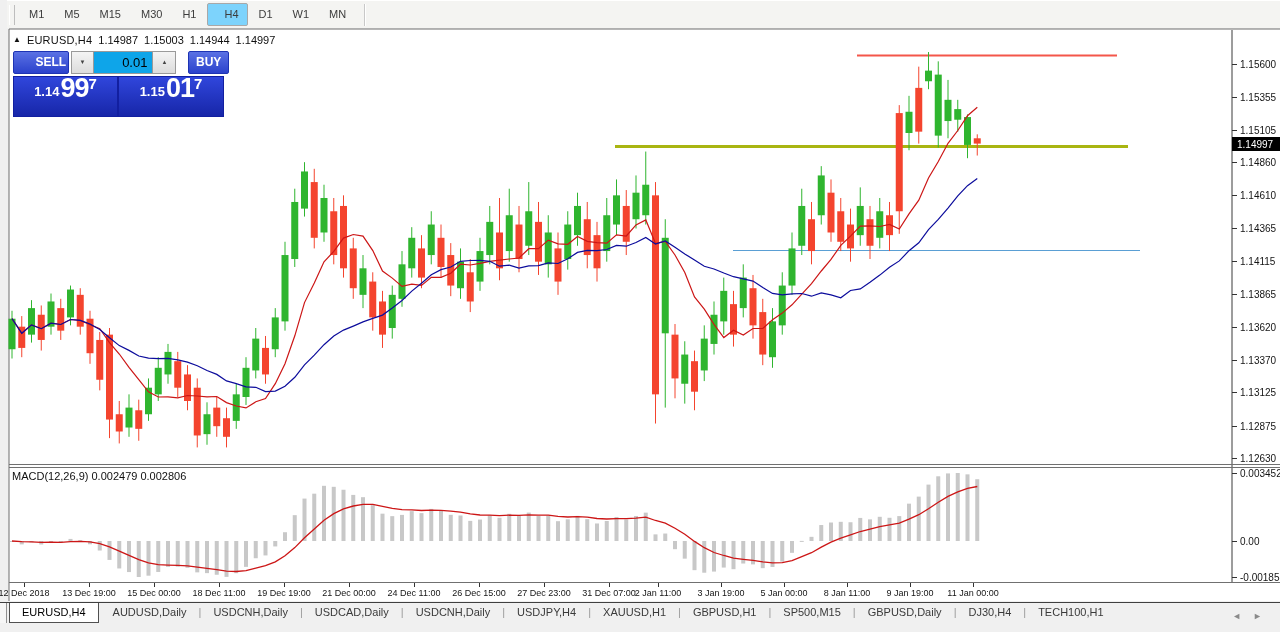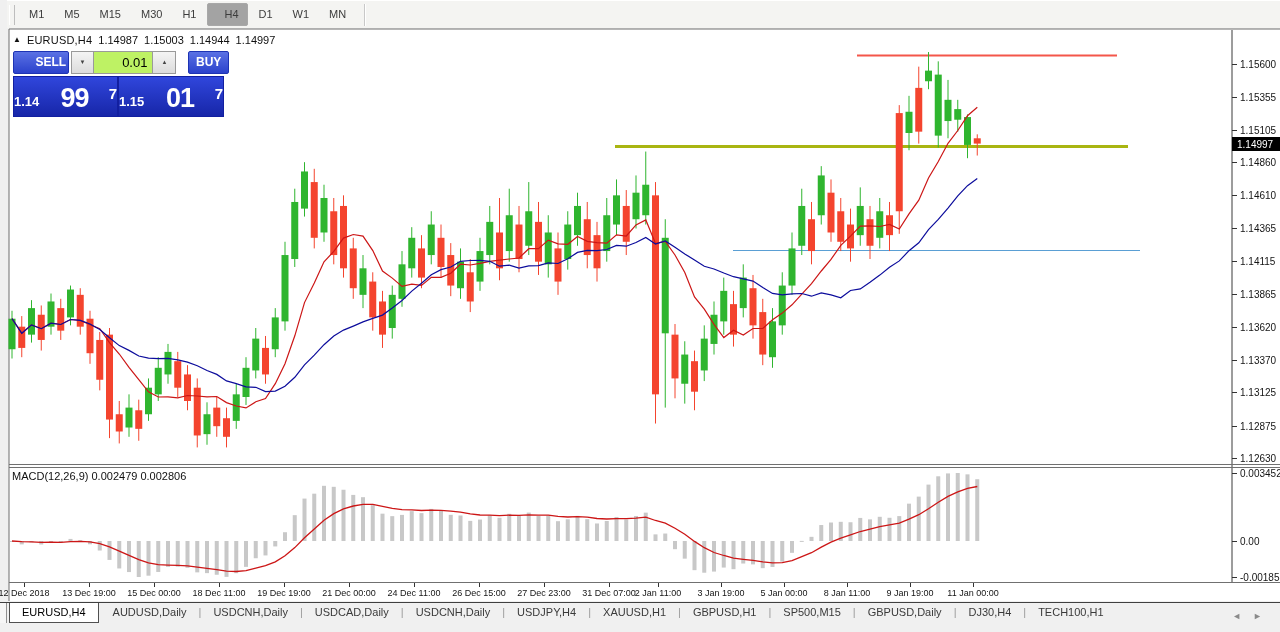--- a/index.html
+++ b/index.html
@@ -5,45 +5,45 @@
   html,body{margin:0;padding:0;background:#d8d8d8;}
   .stage{position:relative;width:1280px;height:632px;background:#f0f0f0;overflow:hidden;
          font-family:"Liberation Sans",sans-serif;-webkit-font-smoothing:antialiased;}
   
   .toolbar{position:absolute;left:7px;top:0;width:1280px;height:27px;background:#f4f4f2;
            border-top:1px solid #fff;display:flex;align-items:center;}
   .grip{width:4px;height:20px;margin-left:2px;margin-right:4px;border-left:1px solid #fff;
         border-right:1px solid #bdbdbd;}
   .tfbtn{height:21px;line-height:21px;padding:0 8px;margin:0 1px;font-size:11px;color:#3c3c3c;
          border:1px solid transparent;border-radius:2px;background:transparent;cursor:default;}
-  .tfbtn.active{background:#a3a3a3;border:1px solid #a8a8a8;padding-left:16px;}
+  .tfbtn.active{background:#7dd3fc;border:1px solid #a8a8a8;padding-left:16px;}
   .toolbar .vsep{width:0;height:22px;border-left:1px solid #c8c8c8;border-right:1px solid #fff;margin-left:8px;}
   
   #chart-svg{position:absolute;left:0;top:28px;}
   
   .chart-header{position:absolute;left:13px;top:34px;font-size:11px;color:#101010;
                 display:flex;align-items:center;gap:6px;white-space:nowrap;}
   .chart-header .tri{font-size:8px;position:relative;top:-1px;}
   .chart-header .sym{letter-spacing:.2px;}
   
   .trade{position:absolute;left:13px;top:51px;width:216px;}
   .trade .row1{display:flex;height:23px;}
   .btn-blue{background:linear-gradient(#5a71e4,#2b42cc);border:1px solid #1d33b4;color:#fff;
             font-size:12px;font-weight:bold;text-align:center;line-height:21px;border-radius:2px;}
   .sellbtn{width:40px;padding-left:20px;}
   .buybtn{width:46px;margin-left:12px;}
   .spin{width:26px;background:linear-gradient(#f4f4f4,#dcdcdc);border:1px solid #9a9a9a;
         color:#444;font-size:6px;text-align:center;line-height:21px;}
   .spin.left{margin-left:2px;border-right:none;}
   .spin.right{border-left:none;}
-  .volbox{width:63px;background:#bef264;border:1px solid #9a9a9a;font-size:13px;color:#000;
+  .volbox{width:63px;background:#0ea5e9;border:1px solid #9a9a9a;font-size:13px;color:#000;
           text-align:right;padding-right:5px;line-height:21px;}
   .row2{display:flex;margin-top:2px;height:41px;}
   .pricebox{background:linear-gradient(#3046dc,#1726a8);border:1px solid #121fa0;color:#fff;
-            display:flex;align-items:flex-end;justify-content:space-between;padding-bottom:4px;}
+            display:flex;align-items:flex-end;justify-content:center;padding-bottom:14px;}
   .pricebox.sell{width:103px;}
   .pricebox.buy{width:104px;margin-left:0;}
   .p-small{font-size:13px;font-weight:bold;margin-right:1px;line-height:20px;}
   .p-big{font-size:27px;font-weight:bold;line-height:28px;letter-spacing:-1px;}
   .p-sup{font-size:15px;font-weight:bold;position:relative;top:-13px;line-height:10px;}
   
   .macd-label{position:absolute;left:12px;top:470px;font-size:11px;color:#101010;white-space:nowrap;}
   
   .tabbar{position:absolute;left:0;top:602px;width:1280px;height:30px;background:#f0f0f0;
           border-top:1px solid #404040;display:flex;align-items:flex-start;}

